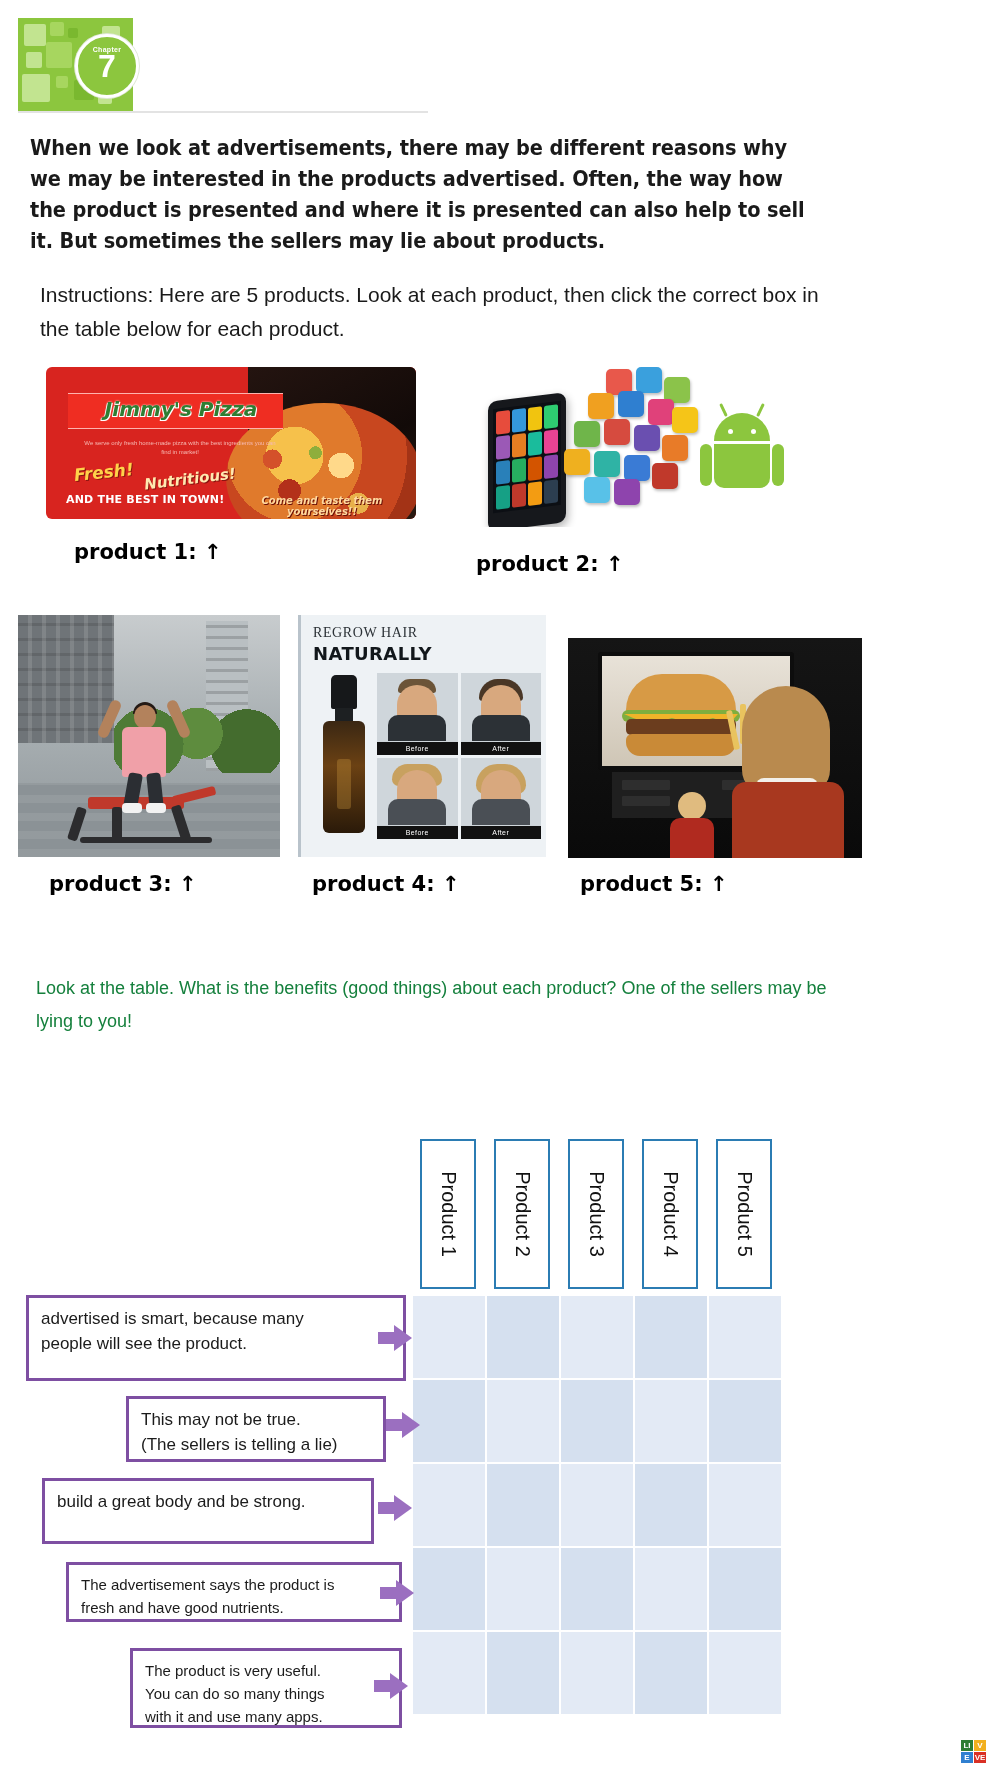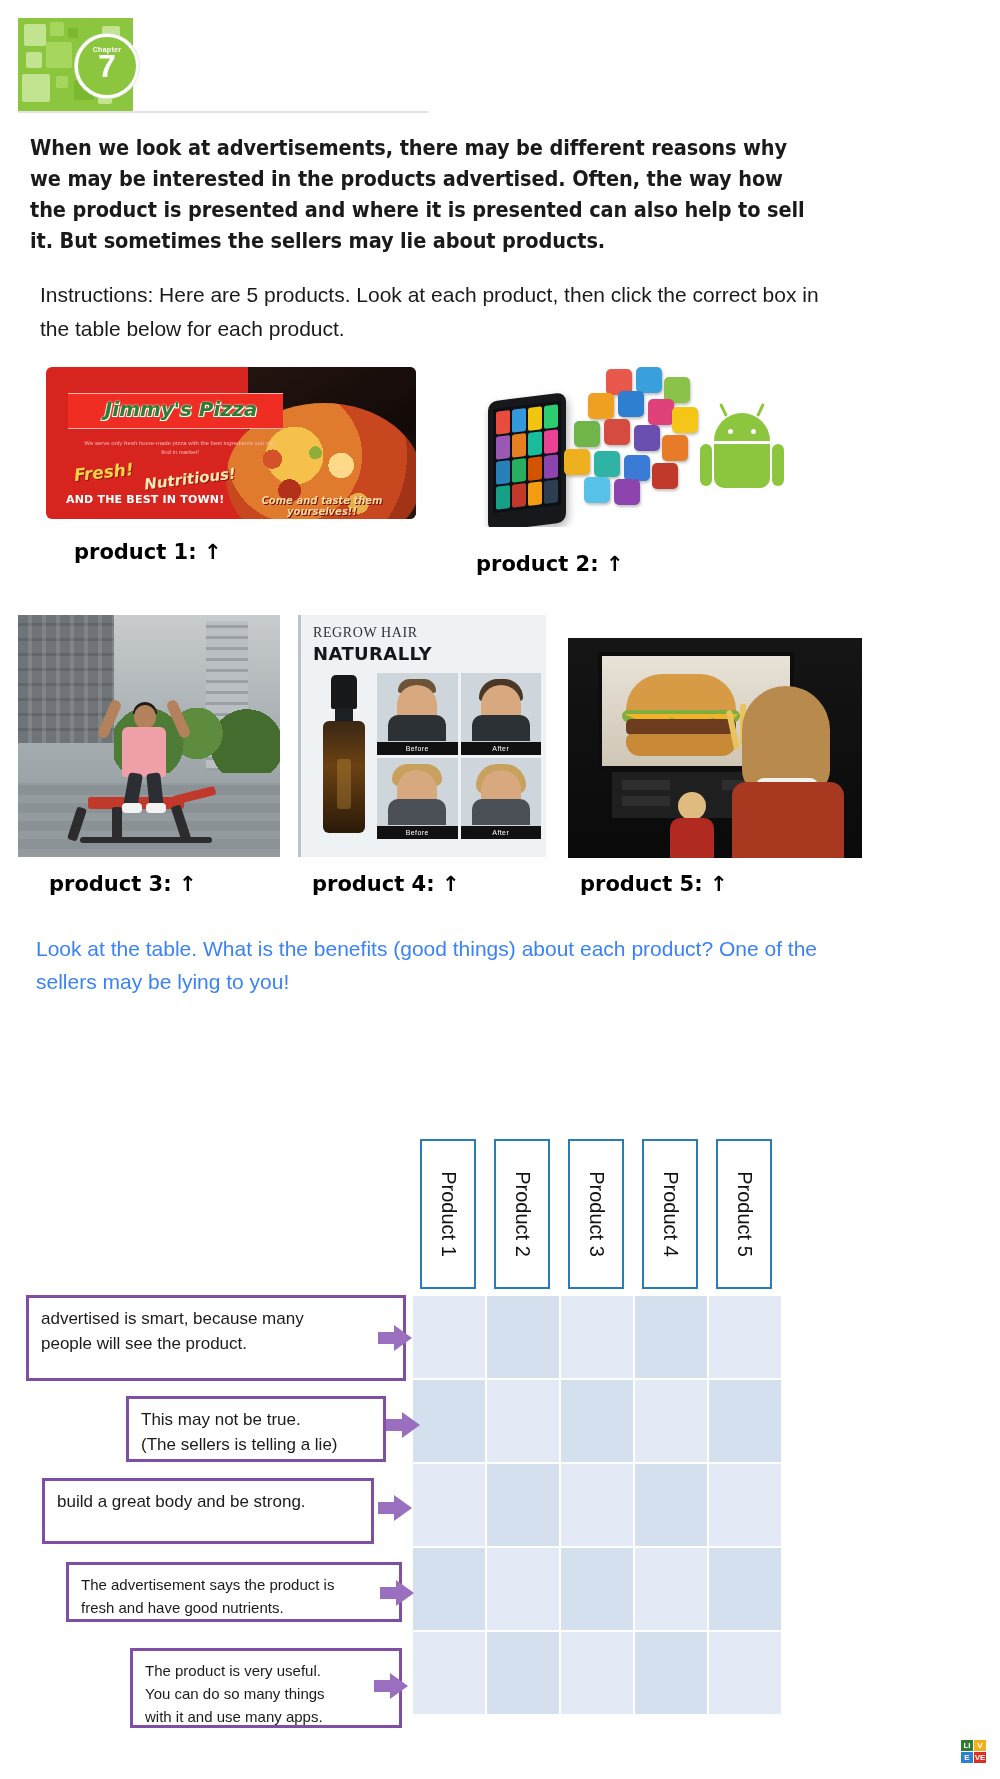--- a/index.html
+++ b/index.html
@@ -38,22 +38,22 @@
     position:absolute; left:30px; top:132px; width:790px;
     font-family:"DejaVu Sans Condensed","Liberation Sans", sans-serif;
     font-weight:700; font-size:21.5px; line-height:31px; color:#1a1a1a;
     letter-spacing:-.1px;
   }
   .instructions {
     position:absolute; left:40px; top:278px; width:790px;
     font-size:21px; line-height:34px; color:#1a1a1a; font-weight:400;
   }
   .benefits-q {
-    position:absolute; left:36px; top:932px; width:800px;
-    font-size:21px; line-height:33px; color:#3b82f6; font-weight:400;
+    position:absolute; left:36px; top:972px; width:800px;
+    font-size:18px; line-height:33px; color:#15803d; font-weight:400;
   }
 
   
   .prod-img { position:absolute; overflow:hidden; }
   .prod-label {
     position:absolute; font-family:"DejaVu Sans", sans-serif;
     font-weight:700; font-size:21px; color:#000;
   }
 
   

